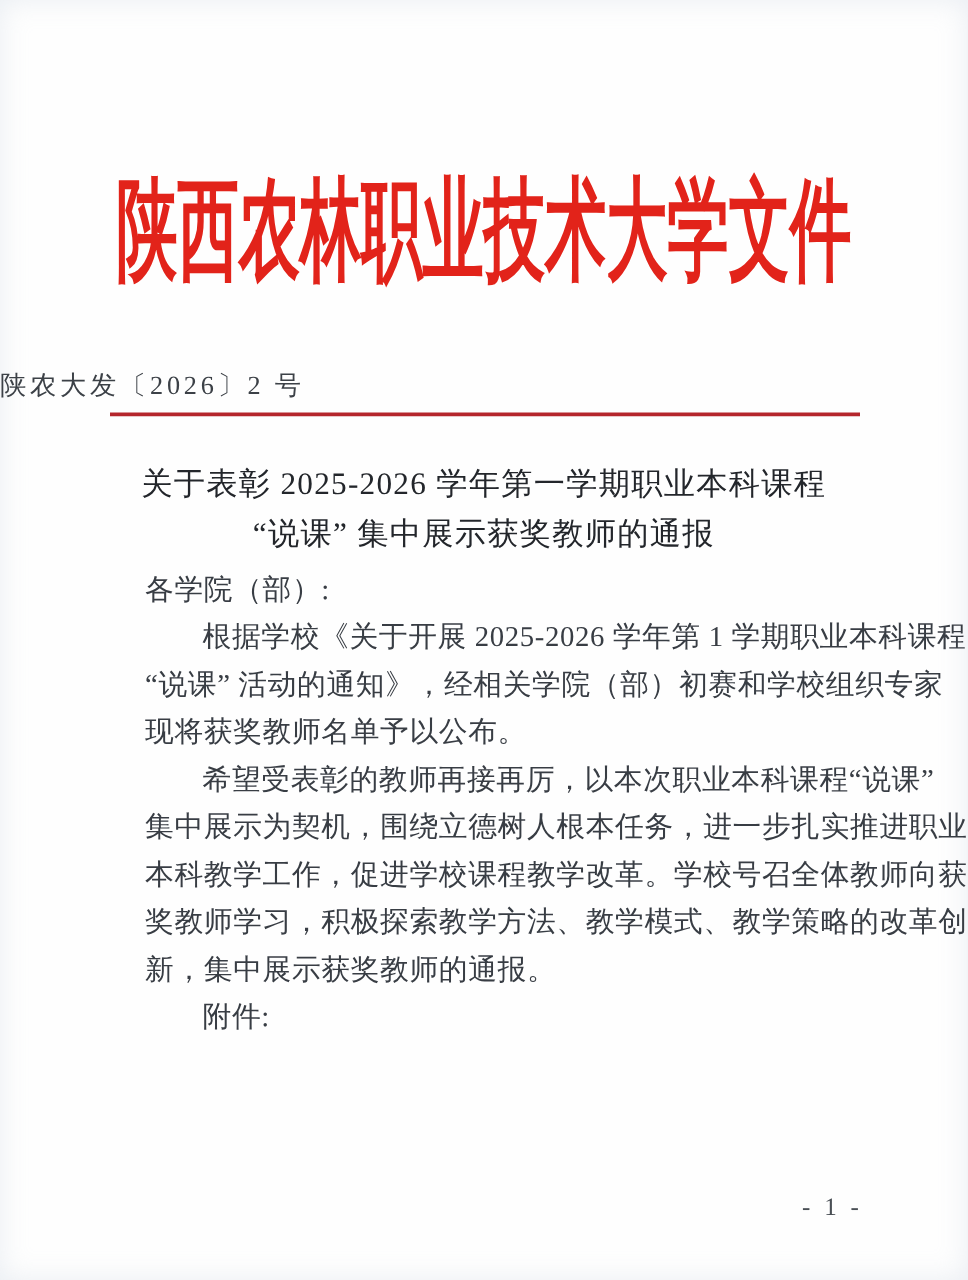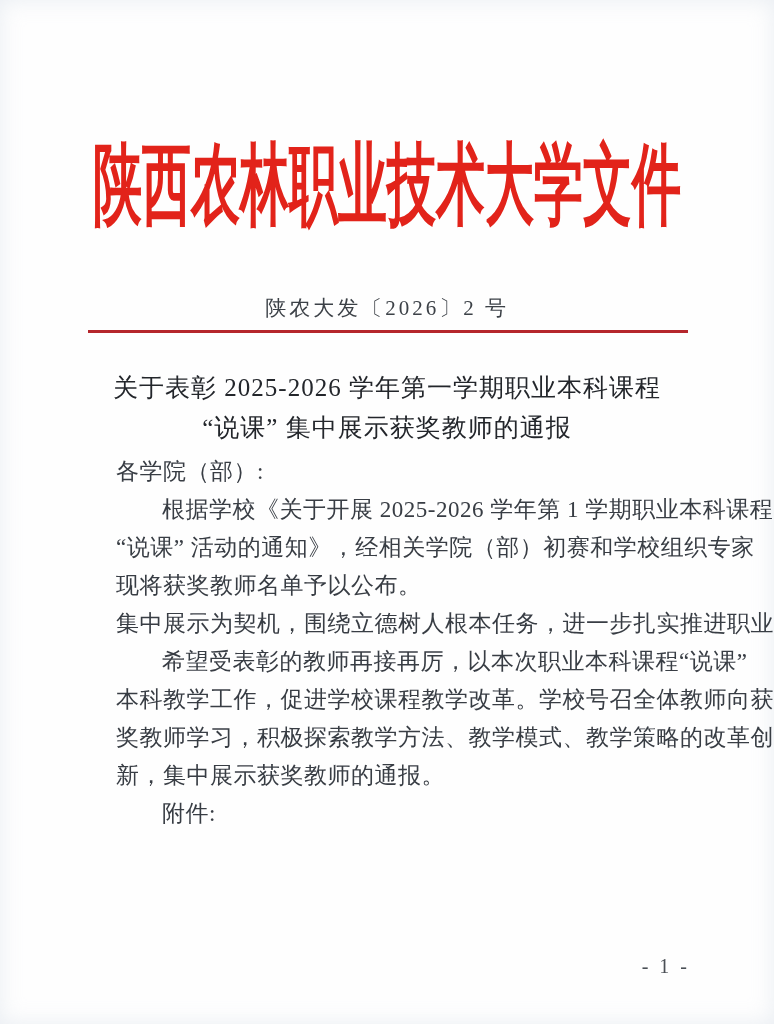--- a/index.html
+++ b/index.html
@@ -26,21 +26,21 @@
     line-height: 1;
     letter-spacing: 0px;
     transform: scaleY(1.82);
     transform-origin: center center;
     white-space: nowrap;
   }
   .doc-number {
     position: absolute;
     left: 0; right: 0;
     top: 294px;
-    text-align: center;
+    text-align: left;
     color: #3c4147;
     font-size: 21px;
     letter-spacing: 3px;
   }
   .red-rule {
     position: absolute;
     left: 88px; right: 86px;
     top: 330px;
     height: 3px;
     background: #b5262c;
@@ -92,22 +92,22 @@
   <div class="doc-title">
     <div>关于表彰 2025-2026 学年第一学期职业本科课程</div>
     <div>“说课” 集中展示获奖教师的通报</div>
   </div>
 
   <div class="body-text">
     <div class="line">各学院（部）:</div>
     <div class="line indent">根据学校《关于开展 2025-2026 学年第 1 学期职业本科课程</div>
     <div class="line">“说课” 活动的通知》，经相关学院（部）初赛和学校组织专家</div>
     <div class="line">现将获奖教师名单予以公布。</div>
+    <div class="line indent">希望受表彰的教师再接再厉，以本次职业本科课程“说课”</div>
     <div class="line">集中展示为契机，围绕立德树人根本任务，进一步扎实推进职业</div>
-    <div class="line indent">希望受表彰的教师再接再厉，以本次职业本科课程“说课”</div>
     <div class="line">本科教学工作，促进学校课程教学改革。学校号召全体教师向获</div>
     <div class="line">奖教师学习，积极探索教学方法、教学模式、教学策略的改革创</div>
     <div class="line">新，集中展示获奖教师的通报。</div>
     <div class="line indent">附件:</div>
   </div>
 
   <div class="page-number">- 1 -</div>
 
 </div>
 

